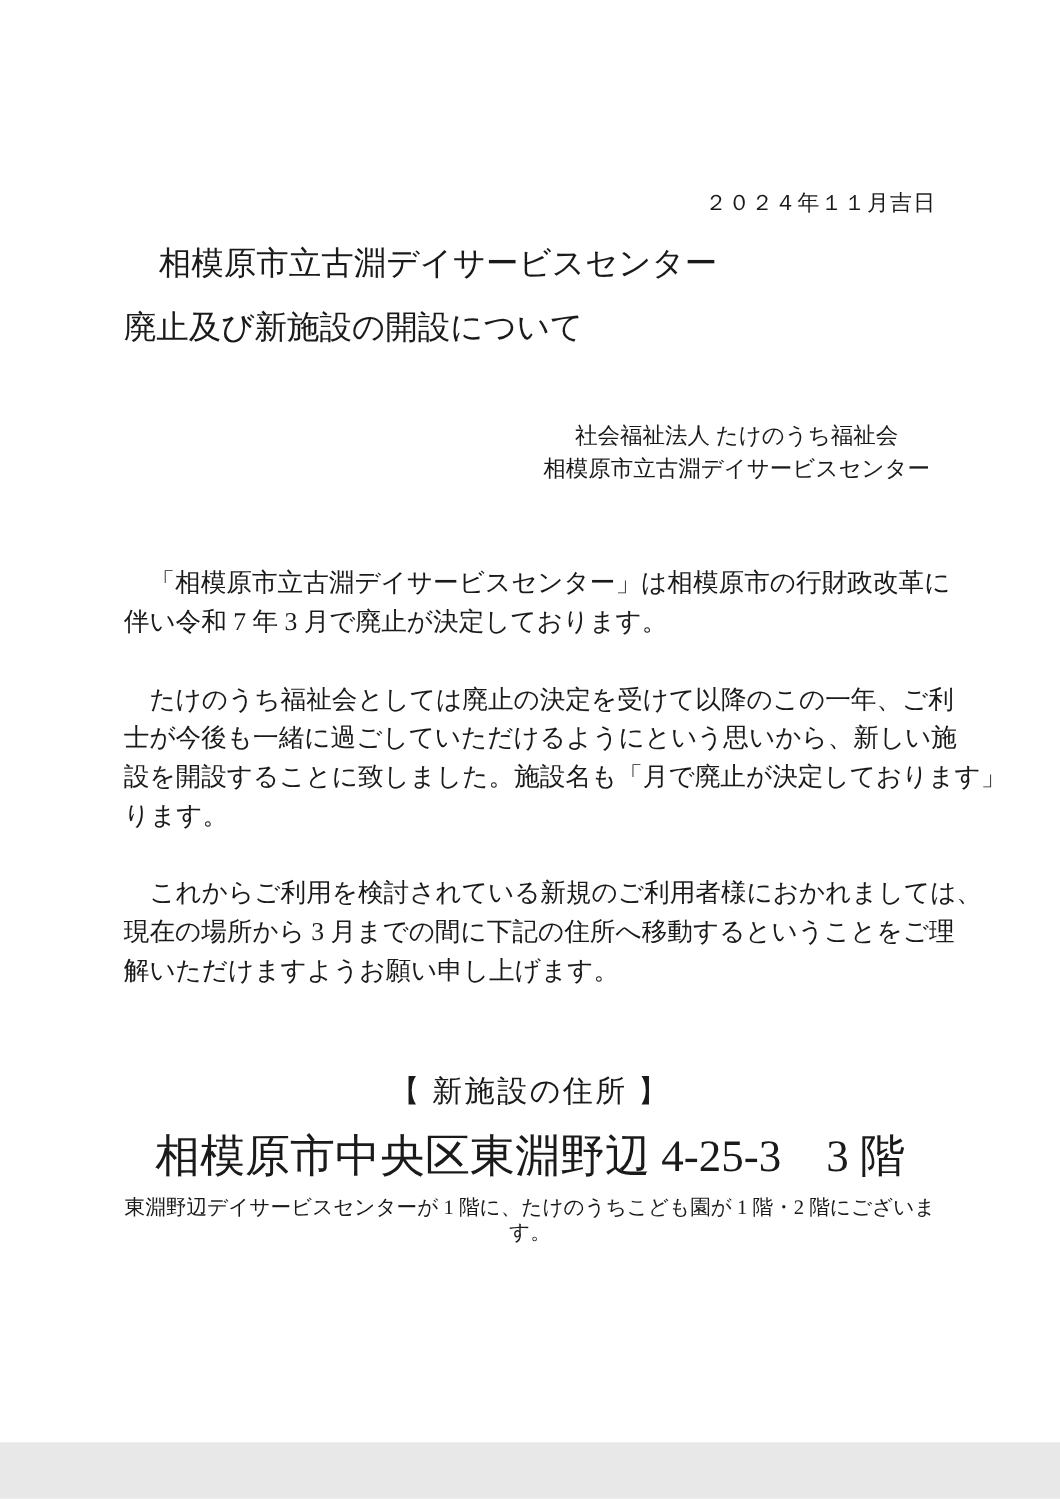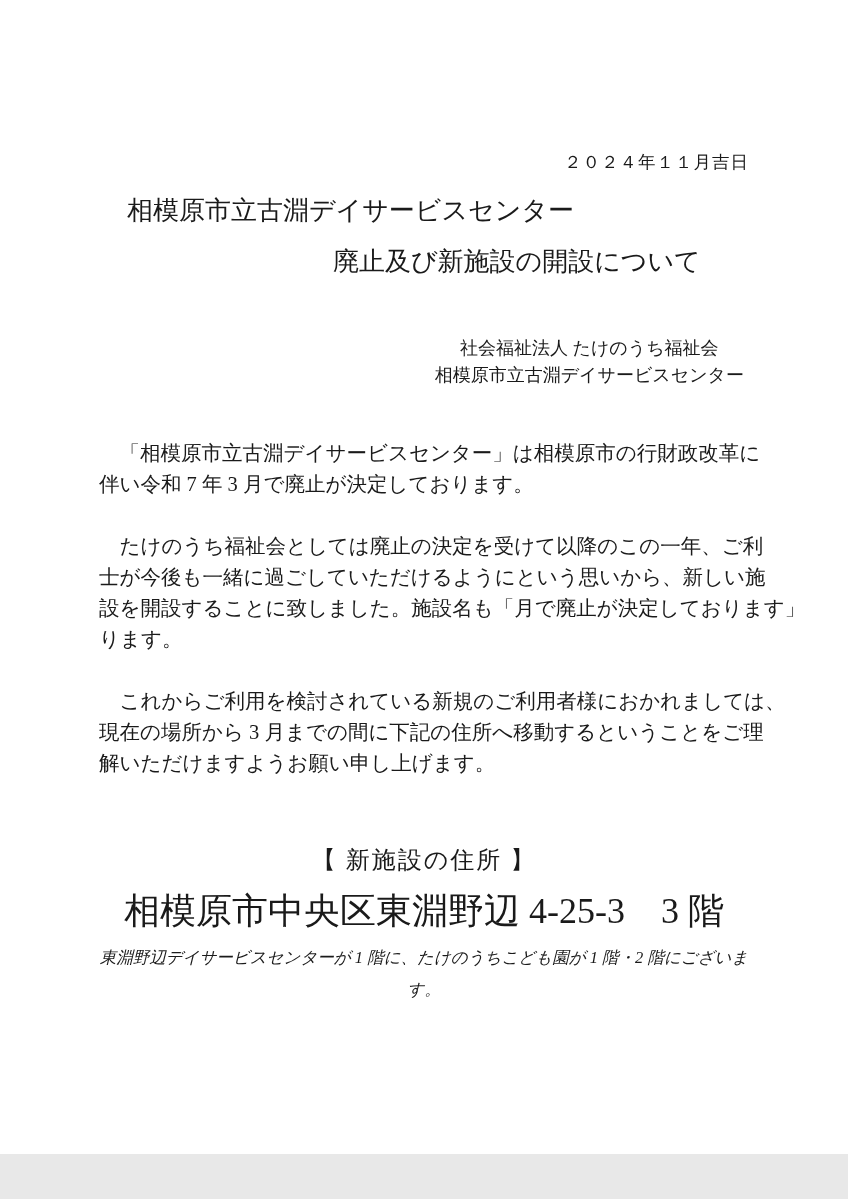--- a/index.html
+++ b/index.html
@@ -25,39 +25,38 @@
 
   .doc-title { margin: 0; font-weight: normal; }
   .title-line1 {
     margin-top: 20px;
     margin-left: 28px;
     font-size: 26px;
     line-height: 34px;
   }
   .title-line2 {
     margin-top: 17px;
-    margin-left: 234px;
     font-size: 26px;
     line-height: 34px;
   }
 
   .sender-wrap {
     margin-top: 56px;
     display: flex;
     justify-content: flex-end;
     padding-right: 5px;
   }
   .sender {
     text-align: center;
     font-size: 18px;
     line-height: 27px;
   }
 
   .doc-body {
-    margin-top: 49px;
+    margin-top: 63px;
     font-size: 20.5px;
     line-height: 31px;
   }
   .para { margin: 0 0 31px 0; }
   .line {
     display: block;
     text-align: justify;
     text-align-last: justify;
     text-justify: inter-character;
     white-space: nowrap;
@@ -72,22 +71,21 @@
     letter-spacing: 2px;
   }
   .facility-address {
     margin-top: 14px;
     font-size: 36px;
     line-height: 40px;
   }
   .facility-note {
     margin-top: 11px;
     font-size: 16.5px;
-    line-height: 32px;
-    font-style: italic;
+    line-height: 20px;
   }
 </style>
 </head>
 <body>
 
 <div class="page">
 
   <div class="doc-date">２０２４年１１月吉日</div>
 
   <h1 class="doc-title">

